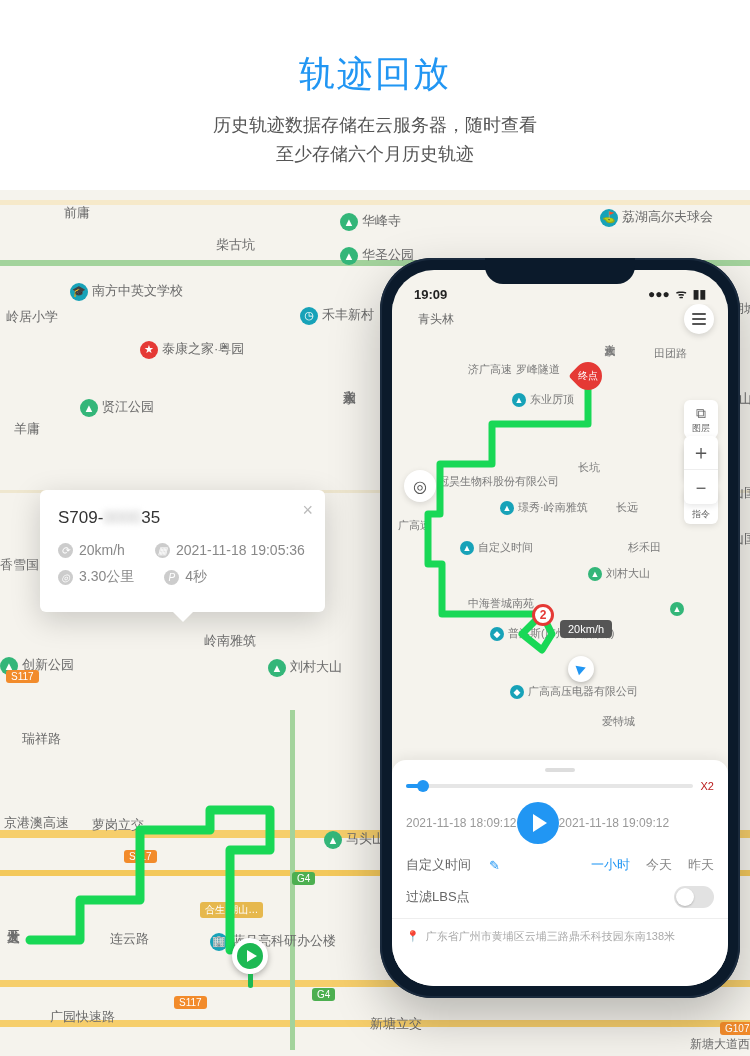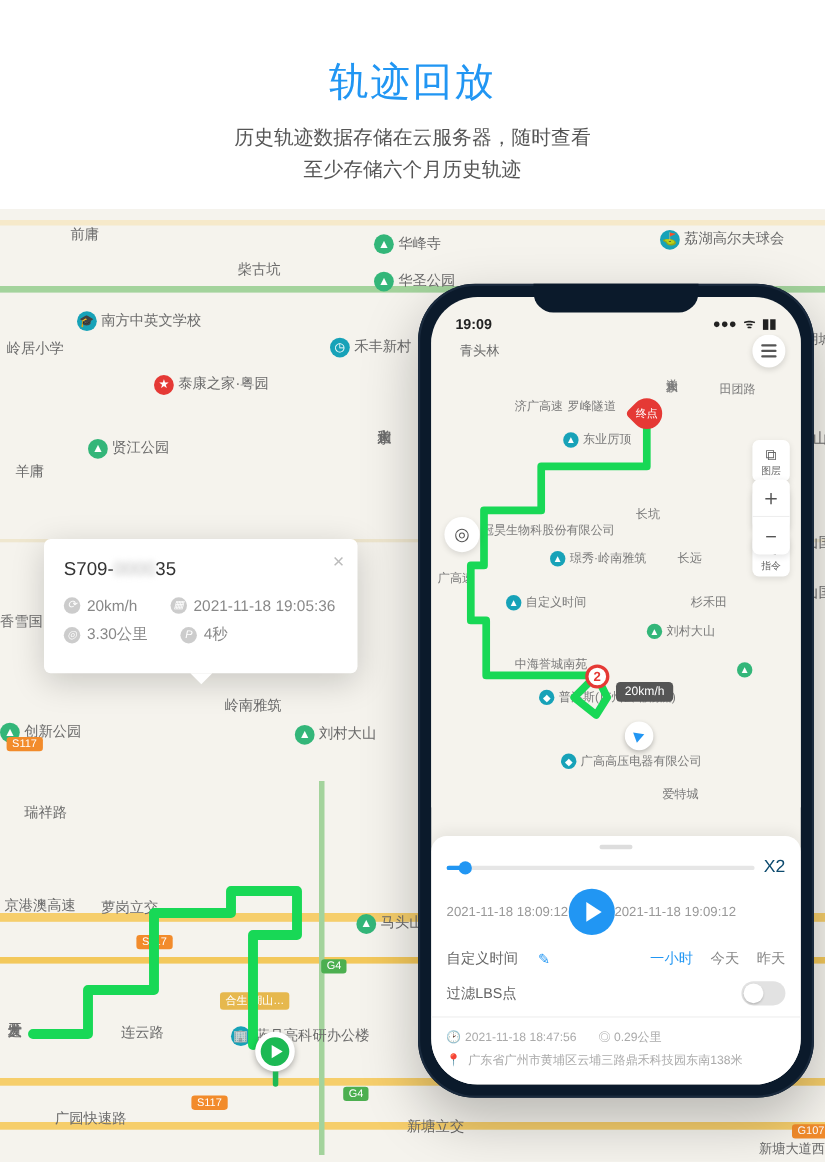--- a/index.html
+++ b/index.html
@@ -195,21 +195,21 @@
   }
 
   
   .panel{
     position:absolute; left:0; right:0; bottom:0; height:226px;
     background:#fff; border-radius:14px 14px 0 0;
     box-shadow:0 -4px 12px rgba(0,0,0,.06);
     padding:8px 14px 10px; z-index:8;
   }
   .panel .grip{width:30px;height:4px;background:#ddd;border-radius:2px;margin:0 auto 8px;}
-  .panel .bar{display:flex;align-items:center;gap:8px;font-size:16px;color:#0c4a6e;}
+  .panel .bar{display:flex;align-items:center;gap:8px;font-size:11px;color:#b91c1c;}
   .panel .slider{flex:1;height:4px;background:#e6e6e6;border-radius:2px;position:relative;}
   .panel .slider .fill{position:absolute;left:0;top:0;bottom:0;width:6%;background:#2196f3;border-radius:2px;}
   .panel .slider .knob{position:absolute;left:6%;top:50%;width:12px;height:12px;border-radius:50%;background:#2196f3;transform:translate(-50%,-50%);}
   .panel .times{display:flex;align-items:center;justify-content:flex-start;margin-top:10px;font-size:12px;color:#999;}
   .panel .times .play{
     width:42px;height:42px;border-radius:50%;background:#2196f3;
     display:flex;align-items:center;justify-content:center;
   }
   .panel .times .play::after{content:"";border-left:14px solid #fff;border-top:9px solid transparent;border-bottom:9px solid transparent;margin-left:4px;}
   .panel .quick{display:flex;align-items:center;gap:18px;margin-top:12px;font-size:13px;}
@@ -404,24 +404,20 @@
         </div>
       </div>
 
       <div class="filter">
         <span>过滤LBS点</span>
         <div class="toggle"></div>
       </div>
 
       <hr>
 
-      <div class="meta">
-        <span><i>🕑</i> <span>2021-11-18 18:47:56</span></span>
-        <span><i>◎</i> <span>0.29公里</span></span>
-      </div>
       <div class="addr">
         <i>📍</i>
         <span>广东省广州市黄埔区云埔三路鼎禾科技园东南138米</span>
       </div>
     </div>
 
   </div>
 </div>
 
 <div class="poi" style="position:absolute;left:718px;top:300px;z-index:1">荔湖城</div>

